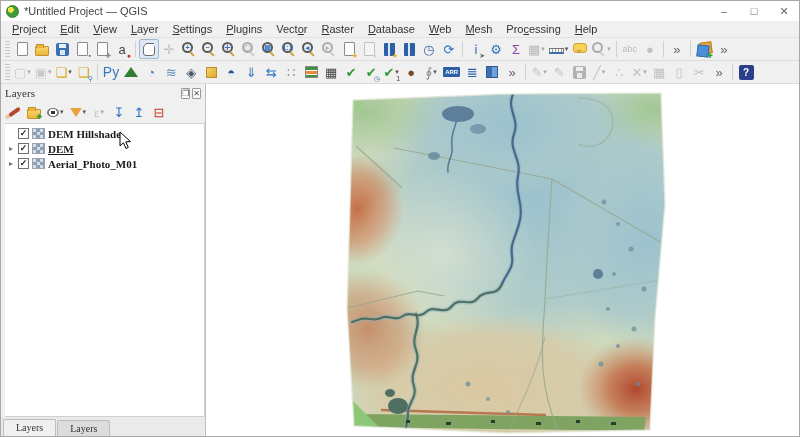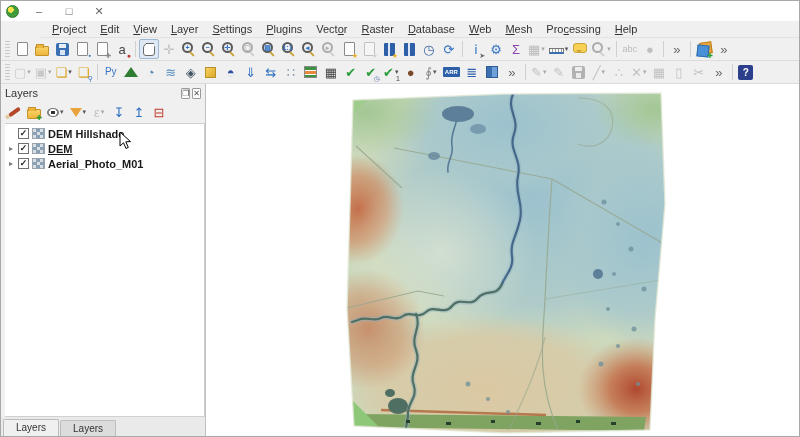--- a/index.html
+++ b/index.html
@@ -8,21 +8,21 @@
   .app { position:relative; width:800px; height:437px; border:1px solid #a8a8a8; display:flex; flex-direction:column; background:#f0f0f0; }
 
   
   .titlebar { height:20px; background:#ffffff; display:flex; align-items:center; padding-left:5px; flex:0 0 auto; }
   .qgis-logo { width:13px; height:13px; border-radius:50%; background:radial-gradient(circle at 35% 35%, #f7e14a 0 28%, #3f9c39 30% 100%); margin-right:5px; flex:0 0 auto; border:1px solid #2e7d2e; }
   .title-text { font-size:11px; color:#444; flex:1 1 auto; white-space:nowrap; overflow:hidden; }
   .win-controls { display:flex; height:100%; }
   .win-btn { width:30px; height:100%; display:flex; align-items:center; justify-content:center; color:#666; font-size:11px; }
 
   
-  .menubar { height:17px; background:#f0f0f0; display:flex; align-items:center; padding-left:4px; border-bottom:1px solid #e2e2e2; flex:0 0 auto;margin-left:40px; }
+  .menubar { height:17px; background:#f0f0f0; display:flex; align-items:center; padding-left:4px; border-bottom:1px solid #e2e2e2; flex:0 0 auto; }
   .menu-item { padding:1px 7px; color:#333; white-space:nowrap; }
   .menu-item u { text-decoration:underline; }
 
   
   .toolbar { height:23px; background:#f0f0f0; display:flex; align-items:center; padding:0 2px; border-bottom:1px solid #dcdcdc; flex:0 0 auto; overflow:hidden; }
   .grip { width:5px; height:16px; margin:0 2px; background:repeating-linear-gradient(to bottom,#c9c9c9 0 1px,transparent 1px 3px); flex:0 0 auto; }
   .sep { width:1px; height:16px; background:#d0d0d0; margin:0 3px; flex:0 0 auto; }
   .tb { position:relative; min-width:20px; height:20px; display:flex; align-items:center; justify-content:center; border:1px solid transparent; border-radius:2px; flex:0 0 auto; padding:0 1px; }
   .tb.pr { background:#dfe9f5; border-color:#9db8d2; }
   .tb.dis { filter:grayscale(1); opacity:.45; }
@@ -55,21 +55,21 @@
   .sh-eye { width:12px; height:9px; background:radial-gradient(circle,#333 0 2px,#fff 2px 4px,#888 4px); border-radius:50%; border:1px solid #777; }
   .sh-funnel { width:0; height:0; border-left:6px solid transparent; border-right:6px solid transparent; border-top:9px solid #e8a33d; }
   .sh-book { width:11px; height:13px; background:#2d5fa8; border-radius:1px; }
   .sh-book::before { content:""; position:absolute; top:0; left:4px; width:2px; height:13px; background:#dce6f4; }
   .sh-help { width:15px; height:15px; background:#2b3f8c; color:#fff; font-weight:bold; font-size:10px; display:flex; align-items:center; justify-content:center; border-radius:2px; }
   .sh-bluesq { width:12px; height:12px; background:linear-gradient(90deg,#3a6fb0 0 50%,#6fa0d8 50%); border:1px solid #2d5a94; }
   .sh-text { background:#2d5fa8; color:#fff; font-size:6px; font-weight:bold; padding:2px 2px; border-radius:1px; letter-spacing:0; }
   .sh-ruler { width:15px; height:6px; background:repeating-linear-gradient(90deg,#fff 0 2px,#999 2px 3px); border:1px solid #777; border-bottom:2px solid #3a6fb0; margin-top:4px; }
 
   
-  .main { flex:1 1 auto; display:flex; min-height:0; }
+  .main { flex:1 1 auto; display:flex; min-height:0;font-family:Liberation Serif, serif; }
   .dock { width:205px; flex:0 0 auto; background:#f0f0f0; border-right:1px solid #c0c0c0; display:flex; flex-direction:column; }
   .dock-header { height:17px; display:flex; align-items:center; padding:0 4px; flex:0 0 auto; }
   .dock-title { flex:1; font-size:11px; color:#333; }
   .dock-hbtn { width:13px; height:12px; border:1px solid #9a9a9a; background:#fdfdfd; color:#555; font-size:8px; line-height:10px; text-align:center; margin-left:2px; border-radius:1px; }
   .panel-toolbar { height:22px; display:flex; align-items:center; padding:0 4px; gap:2px; flex:0 0 auto; }
   .panel-toolbar .tb { min-width:18px; height:18px; }
   .layer-list { flex:1 1 auto; background:#fff; border:1px solid #d0d0d0; border-left:none; margin-left:4px; padding-top:2px; overflow:hidden; }
   .layer-row { display:flex; align-items:center; height:15px; padding-left:2px; gap:3px; }
   .expander { width:8px; font-size:8px; color:#777; text-align:center; }
   .cbx { width:11px; height:11px; background:#fff; border:1px solid #707070; font-size:9px; font-weight:bold; color:#222; line-height:9px; text-align:center; flex:0 0 auto; }
@@ -85,20 +85,21 @@
 
   .cursor { position:absolute; left:118px; top:130px; width:13px; height:19px; z-index:50; pointer-events:none; }
 </style>
 </head>
 <body>
 
 <div class="app">
 
   <div class="titlebar">
     <span class="qgis-logo"></span>
+    <span class="title-text">*Untitled Project — QGIS</span>
     <span class="win-controls" id="win-controls">
         <span class="win-btn">–</span>
         <span class="win-btn">□</span>
         <span class="win-btn">✕</span>
       </span>
   </div>
 
   <div class="menubar" id="menubar">
       <span class="menu-item"><u>P</u>roject</span>
       <span class="menu-item"><u>E</u>dit</span>
@@ -265,21 +266,21 @@
       <span class="tb">
         <span class="glyph" style="color: rgb(216, 165, 32);">❏</span>
         <span class="dd">▾</span>
       </span>
       <span class="tb">
         <span class="glyph" style="color: rgb(216, 165, 32);">❏</span>
         <span class="badge" style="color: rgb(58, 118, 196);">⚲</span>
       </span>
       <span class="sep"></span>
       <span class="tb">
-        <span class="glyph" style="color: rgb(58, 118, 196); font-size: 10px;">Py</span>
+        <span class="glyph" style="color: rgb(58, 118, 196); font-size: 14px;">Py</span>
       </span>
       <span class="tb">
         <span class="ic sh-tri"></span>
       </span>
       <span class="tb">
         <span class="glyph" style="color: rgb(74, 127, 181);">◔</span>
       </span>
       <span class="tb">
         <span class="glyph" style="color: rgb(90, 143, 192);">≋</span>
       </span>

